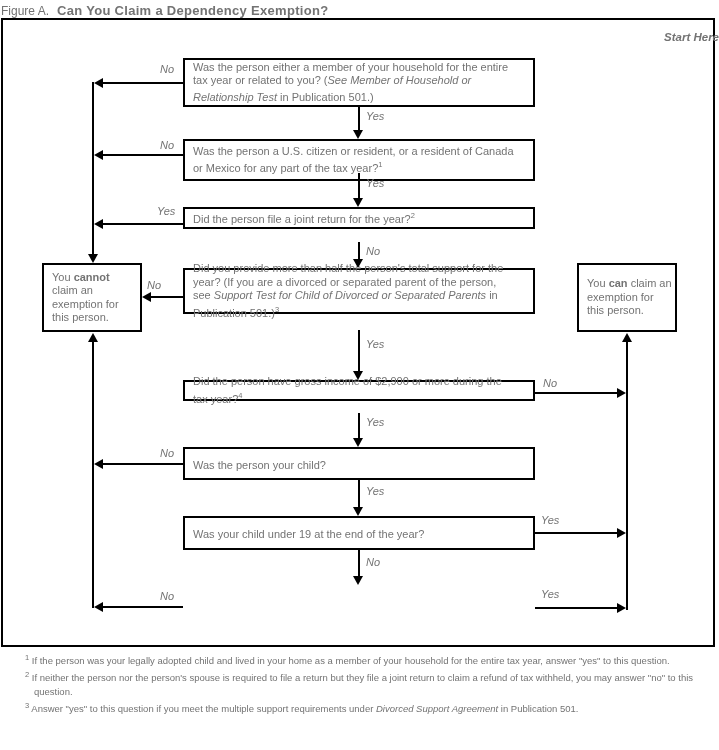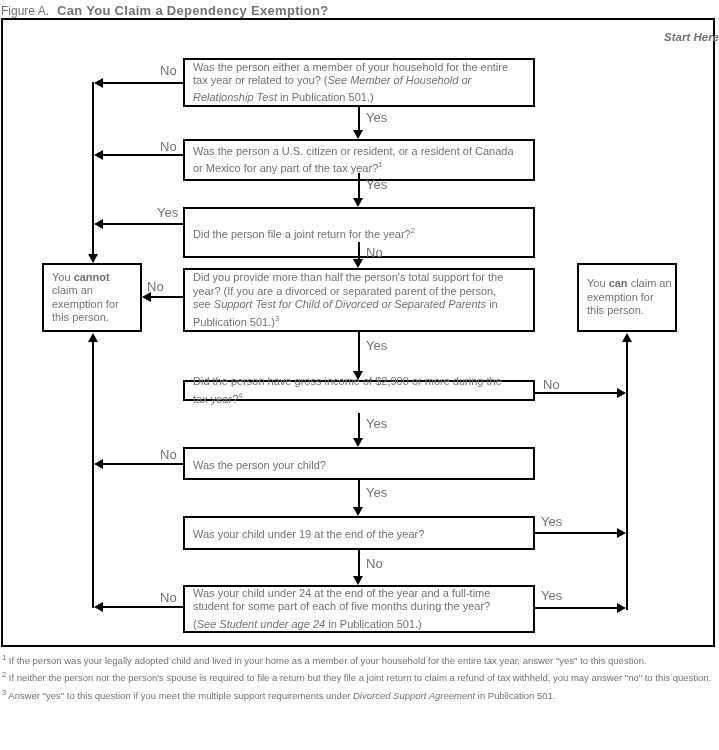--- a/index.html
+++ b/index.html
@@ -29,62 +29,59 @@
   .qtext, .rtext { display:block; }
   .qbox sup, .fn sup { font-size:7.5px; }
 
   .line { position:absolute; background:#000; }
   .arr { position:absolute; width:0; height:0; }
   .arr.down  { border-left:5px solid transparent; border-right:5px solid transparent; border-top:9px solid #000; }
   .arr.up    { border-left:5px solid transparent; border-right:5px solid transparent; border-bottom:9px solid #000; }
   .arr.left  { border-top:5px solid transparent; border-bottom:5px solid transparent; border-right:9px solid #000; }
   .arr.right { border-top:5px solid transparent; border-bottom:5px solid transparent; border-left:9px solid #000; }
 
-  .lbl { position:absolute; font-size:13px; white-space:nowrap; }
+  .lbl { position:absolute; font-size:11px; font-style:italic; white-space:nowrap; }
 
   .fns { position:absolute; left:2px; top:651px; width:713px;
          font-size:9.5px; line-height:13.2px; }
-  .fn { padding-left:9px; text-indent:-9px; margin-bottom:1px; }
+  .fn { padding-left:9px; text-indent:-9px; margin-bottom:1px;margin-left:23px; }
 </style>
 </head>
 <body>
 
 <div class="page">
 
   <div class="title">
     <span class="prefix">Figure A.</span><span class="main">Can You Claim a Dependency Exemption?</span>
   </div>
 
   <div class="frame"></div>
 
   <div class="start">Start Here</div>
 
   <div class="qbox" style="top:58px;height:49px;">
     <span class="qtext"><span>Was the person either a member of your household for the entire tax year or related to you? (</span><i>See Member of Household or Relationship Test</i><span> in Publication 501.)</span><sup></sup></span>
   </div>
   <div class="qbox" style="top:139px;height:42px;">
     <span class="qtext"><span>Was the person a U.S. citizen or resident, or a resident of Canada or Mexico for any part of the tax year?</span><i></i><span></span><sup>1</sup></span>
   </div>
-  <div class="qbox" style="top:207px;height:51px;">
+  <div class="qbox" style="top:207px;height:22px;">
     <span class="qtext"><span>Did the person file a joint return for the year?</span><i></i><span></span><sup>2</sup></span>
   </div>
-  <div class="qbox" style="top:268px;height:64px;">
+  <div class="qbox" style="top:268px;height:46px;">
     <span class="qtext"><span>Did you provide more than half the person's total support for the year? (If you are a divorced or separated parent of the person, see </span><i>Support Test for Child of Divorced or Separated Parents</i><span> in Publication 501.)</span><sup>3</sup></span>
   </div>
   <div class="qbox" style="top:380px;height:21px;">
     <span class="qtext"><span>Did the person have gross income of $2,900 or more during the tax year?</span><i></i><span></span><sup>4</sup></span>
   </div>
   <div class="qbox" style="top:447px;height:33px;">
     <span class="qtext"><span>Was the person your child?</span><i></i><span></span><sup></sup></span>
   </div>
   <div class="qbox" style="top:516px;height:34px;">
     <span class="qtext"><span>Was your child under 19 at the end of the year?</span><i></i><span></span><sup></sup></span>
-  </div>
-  <div class="qbox" style="top:585px;height:48px;">
-    <span class="qtext"><span>Was your child under 24 at the end of the year and a full-time student for some part of each of five months during the year? (</span><i>See Student under age 24</i><span> in Publication 501.)</span><sup></sup></span>
   </div>
 
   <div class="rbox" style="left:577px;top:263px;">
     <span class="rtext"><span>You </span><b>can</b><span> claim an exemption for this person.</span></span>
   </div>
   <div class="rbox" style="left:42px;top:263px;">
     <span class="rtext"><span>You </span><b>cannot</b><span> claim an exemption for this person.</span></span>
   </div>
 
   <div class="line" style="left:358px;top:107px;width:2px;height:24px;"></div>

